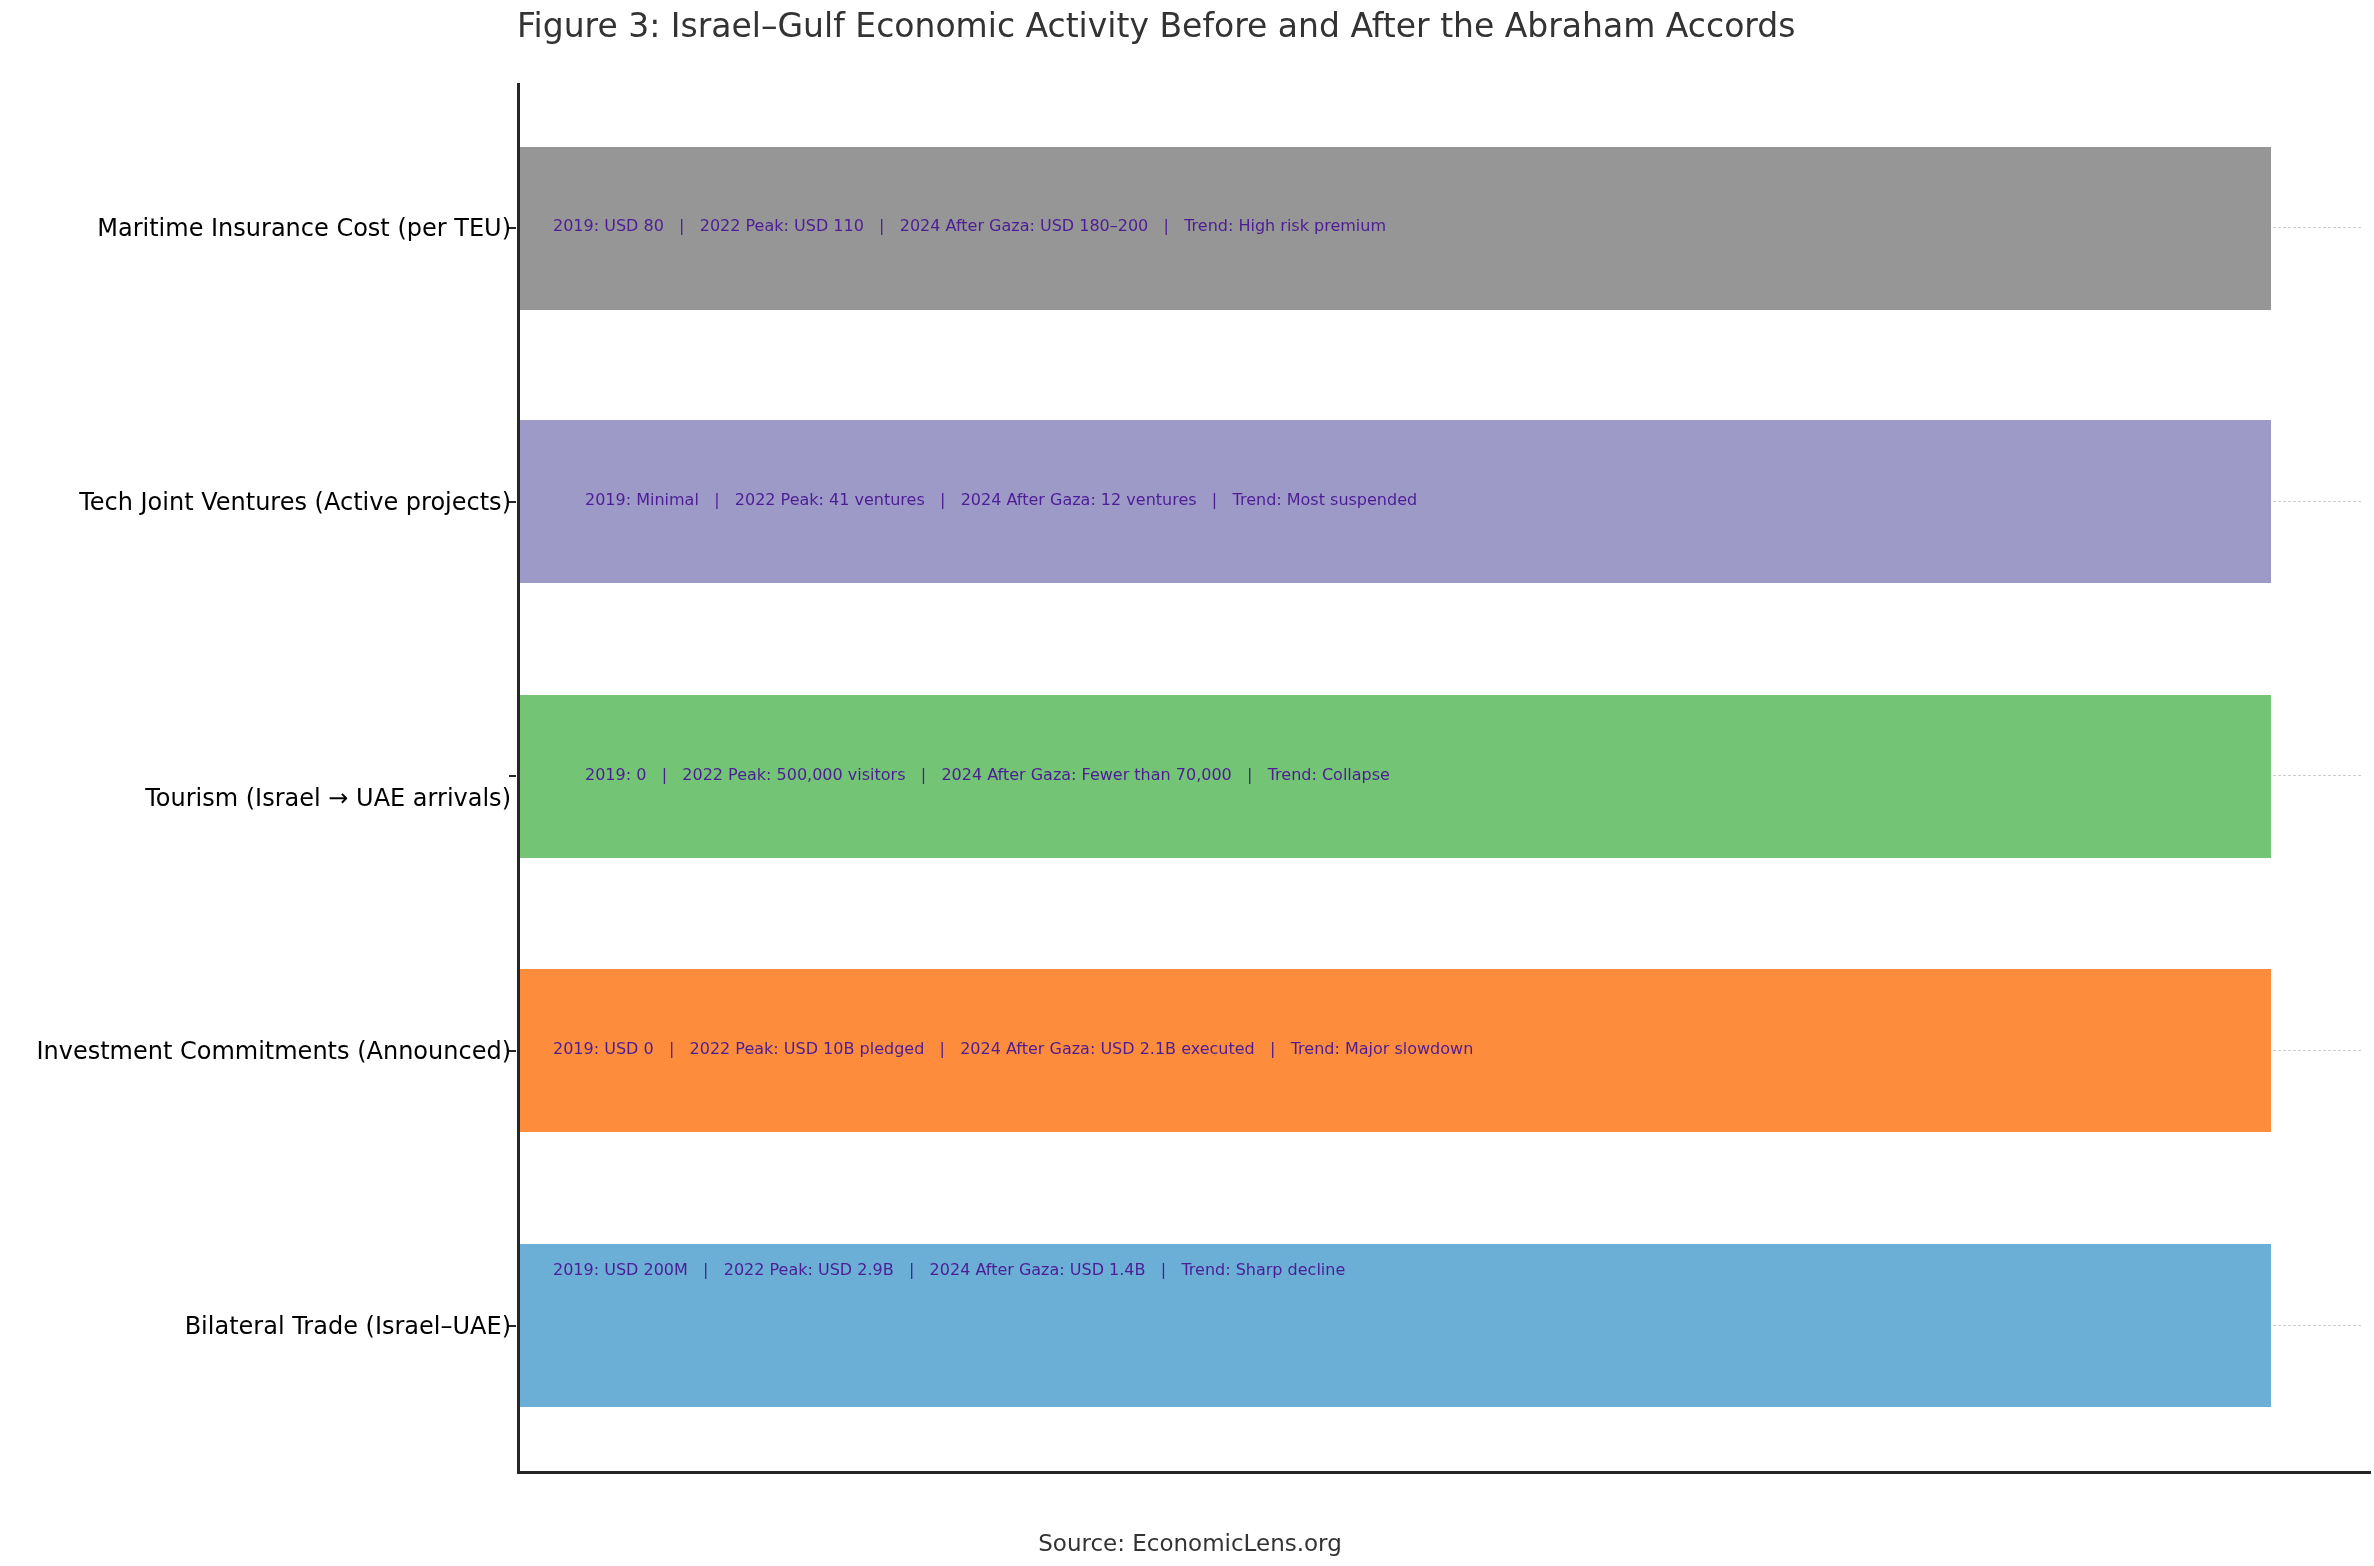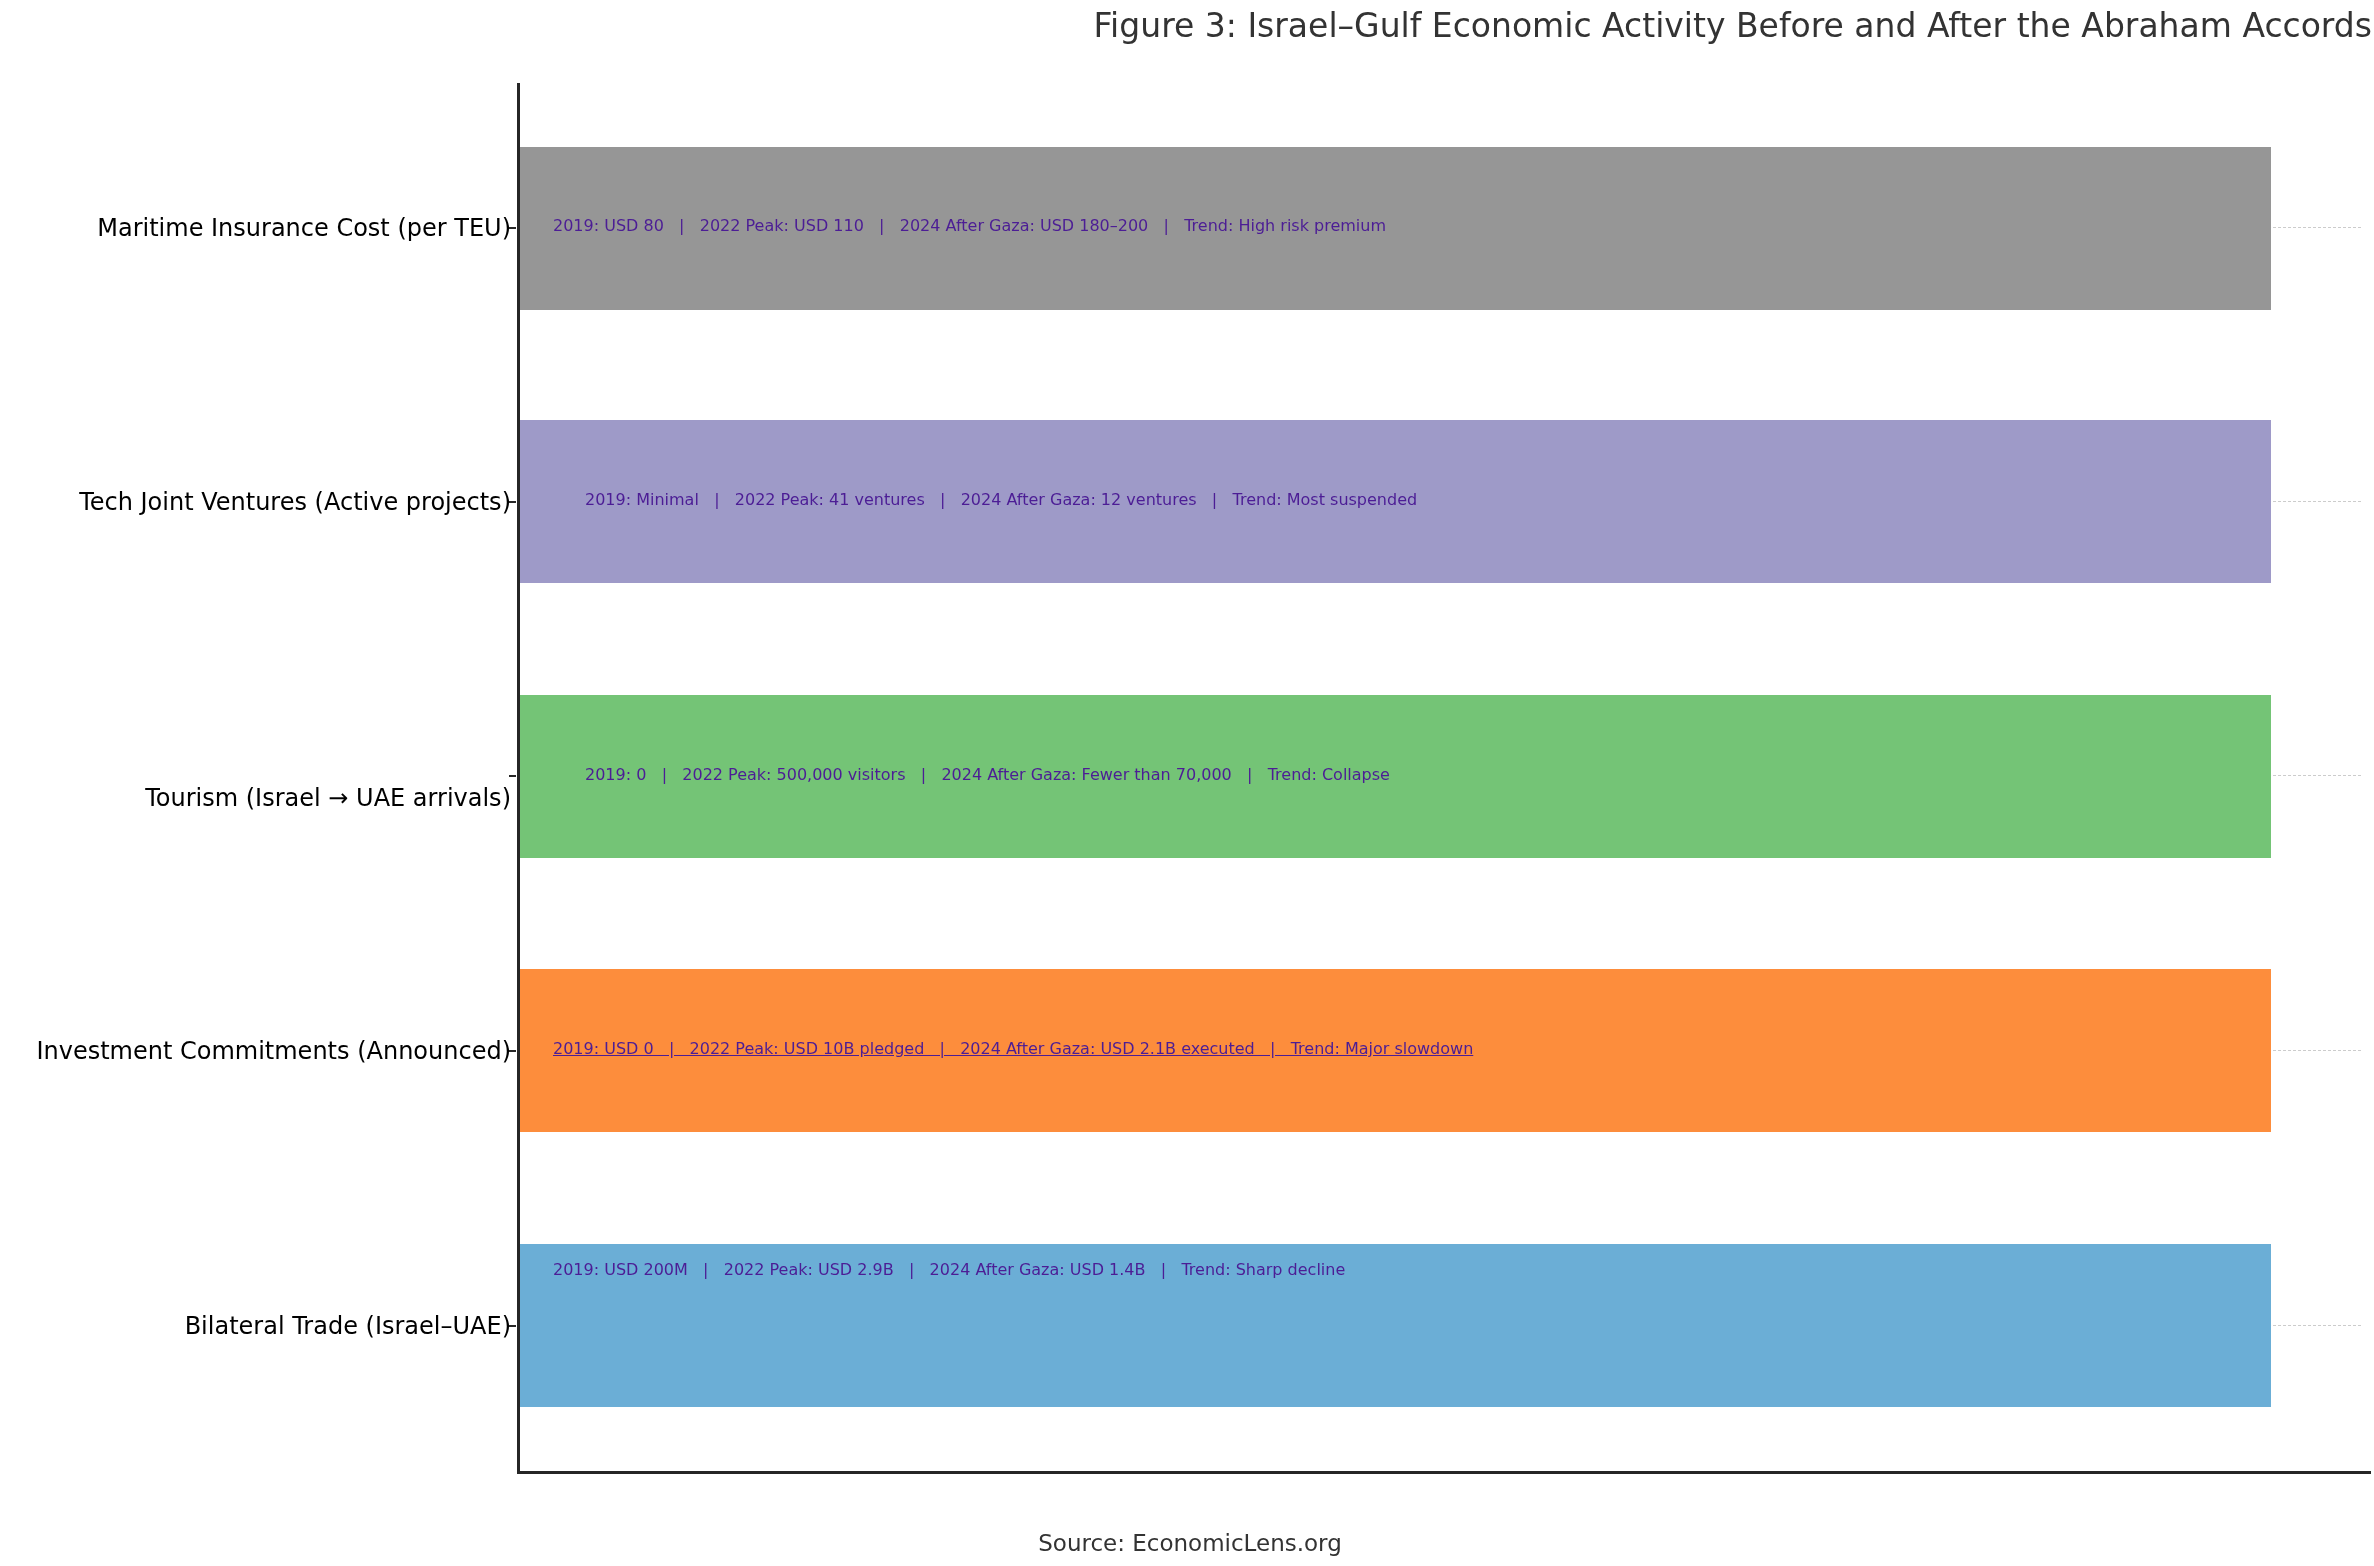--- a/index.html
+++ b/index.html
@@ -13,21 +13,21 @@
     position: relative;
     overflow: hidden;
     font-family: "DejaVu Sans", sans-serif;
     color: #262626;
   }
   .chart-title {
     position: absolute;
     left: 517px;
     width: 1855px;
     top: 5.6px;
-    text-align: right;
+    text-align: left;
     font-size: 33px;
     color: #333333;
     white-space: nowrap;
   }
   .plot-area {
     position: absolute;
     left: 517px;
     top: 83px;
     width: 1854px;
     height: 1389px;
@@ -110,21 +110,21 @@
 
 <div class="bar" style="top: 147px; background: rgb(150, 150, 150);"></div>
 <div class="bar" style="top: 420px; background: rgb(158, 154, 200);"></div>
 <div class="bar" style="top: 695px; background: rgb(116, 196, 118);"></div>
 <div class="bar" style="top: 969px; background: rgb(253, 141, 60);"></div>
 <div class="bar" style="top: 1244px; background: rgb(107, 174, 214);"></div>
 
 <div class="bar-label" style="top:212px;">2019: USD 80   |   2022 Peak: USD 110   |   2024 After Gaza: USD 180–200   |   Trend: High risk premium</div>
 <div class="bar-label" style="top:486px;margin-left:32px;">2019: Minimal   |   2022 Peak: 41 ventures   |   2024 After Gaza: 12 ventures   |   Trend: Most suspended</div>
 <div class="bar-label" style="top:761px;margin-left:32px;">2019: 0   |   2022 Peak: 500,000 visitors   |   2024 After Gaza: Fewer than 70,000   |   Trend: Collapse</div>
-<div class="bar-label" style="top:1035px;text-decoration:underline;">2019: USD 0   |   2022 Peak: USD 10B pledged   |   2024 After Gaza: USD 2.1B executed   |   Trend: Major slowdown</div>
+<div class="bar-label" style="top:1035px;">2019: USD 0   |   2022 Peak: USD 10B pledged   |   2024 After Gaza: USD 2.1B executed   |   Trend: Major slowdown</div>
 <div class="bar-label" style="top:1256px;">2019: USD 200M   |   2022 Peak: USD 2.9B   |   2024 After Gaza: USD 1.4B   |   Trend: Sharp decline</div>
 
 <div class="ytick-label" style="top:214px;">Maritime Insurance Cost (per TEU)</div>
 <div class="ytick-label" style="top:488px;">Tech Joint Ventures (Active projects)</div>
 <div class="ytick-label" style="top:784px;">Tourism (Israel → UAE arrivals)</div>
 <div class="ytick-label" style="top:1037px;">Investment Commitments (Announced)</div>
 <div class="ytick-label" style="top:1312px;">Bilateral Trade (Israel–UAE)</div>
 
 <div class="ytick" style="top:227px;"></div>
 <div class="ytick" style="top:501px;"></div>

